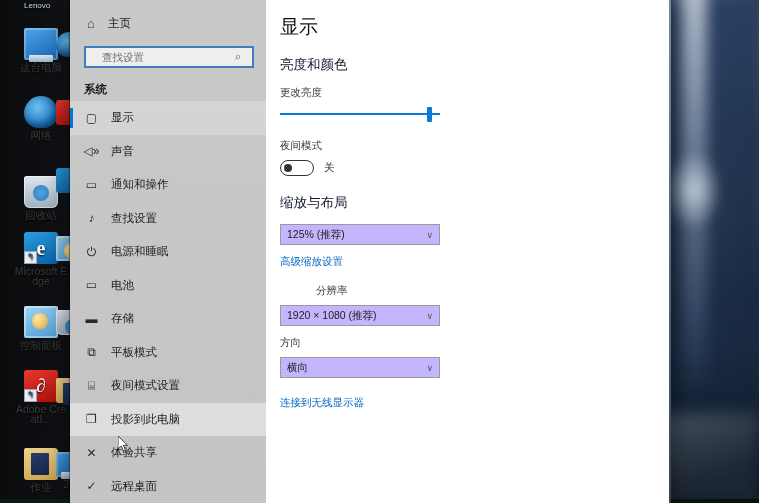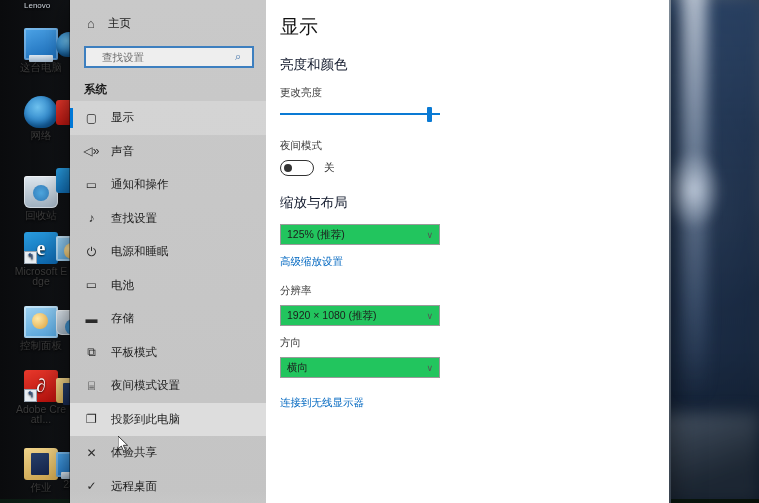--- a/index.html
+++ b/index.html
@@ -129,21 +129,21 @@
   .slider{position:relative;width:160px;height:14px;margin:0 0 18px 0;cursor:pointer;}
   .slider .track{position:absolute;left:0;top:6px;width:100%;height:2px;background:#0a7ad4;}
   .slider .thumb{position:absolute;top:0;width:5px;height:15px;background:#0a7ad4;border-radius:1px;}
 
   .toggle{display:flex;align-items:center;gap:10px;margin-bottom:16px;}
   .tg{width:32px;height:14px;border:1px solid #333;border-radius:8px;background:#fff;
       position:relative;cursor:pointer;}
   .tg .knob{position:absolute;left:3px;top:3px;width:8px;height:8px;border-radius:50%;background:#333;}
   .tg-lbl{font-size:10.5px;color:#222;}
 
-  .combo{width:160px;height:21px;border:1px solid #9a9a9a;background:#22c55e;
+  .combo{width:160px;height:21px;border:1px solid #9a9a9a;background:#c4b5fd;
     display:flex;align-items:center;justify-content:space-between;padding:0 6px;
     font-size:10.5px;color:#1c1c1c;margin-bottom:10px;cursor:pointer;box-sizing:border-box;gap:15px;}
   .combo .chev{font-size:9px;color:#555;}
 
   .sec{margin-top:18px;}
 
   
   #cursor{position:absolute;left:118px;top:436px;width:12px;height:18px;pointer-events:none;}
 
   .win-edge-right{position:absolute;left:669px;top:0;width:2px;height:503px;
@@ -312,21 +312,21 @@
     </div>
 
     <div class="sec">
       <div class="h2" style="margin-top:16px;">缩放与布局</div>
       <div class="combo">
         <span>125% (推荐)</span>
         <span class="chev">∨</span>
       </div>
       <div class="link">高级缩放设置</div>
 
-      <div class="lbl" style="margin-top:15px;">分辨率</div>
+      <div class="lbl" style="margin-top:15px;margin-left:36px;">分辨率</div>
       <div class="combo">
         <span>1920 × 1080 (推荐)</span>
         <span class="chev">∨</span>
       </div>
 
       <div class="lbl" style="">方向</div>
       <div class="combo">
         <span>横向</span>
         <span class="chev">∨</span>
       </div>

